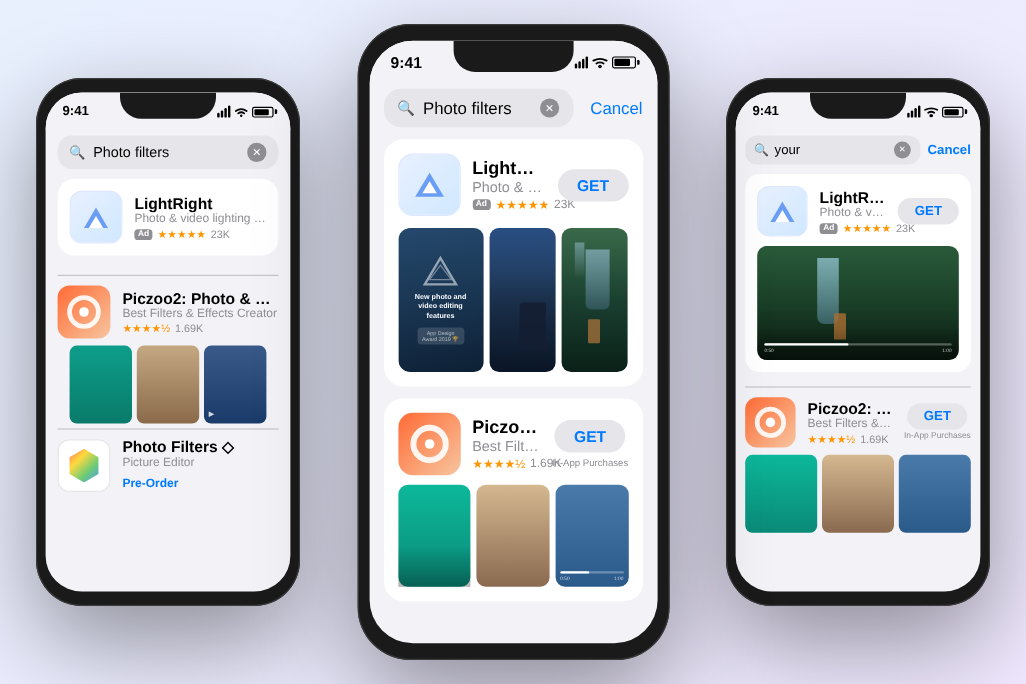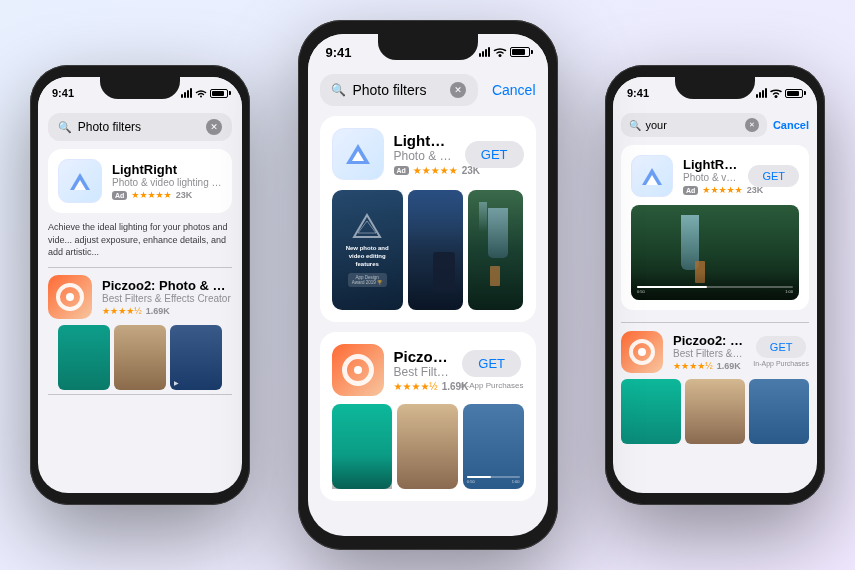--- a/index.html
+++ b/index.html
@@ -224,28 +224,28 @@
     .ad-badge {
       background: #8e8e93;
       color: white;
       font-size: 7px;
       padding: 1px 3px;
       border-radius: 3px;
       font-weight: 600;
     }
     .stars { color: #ff9500; font-size: 9px; }
     .phone-center .stars { font-size: 10px; }
-    .review-count { color: #8e8e93; font-size: 9px; font-weight: bold; }
+    .review-count { color: #8e8e93; font-size: 9px; }
     .phone-center .review-count { font-size: 10px; }
 
     .get-btn {
       background: #e5e5ea;
       color: #007aff;
       font-size: 12px;
-      font-weight: 400;
+      font-weight: 700;
       padding: 5px 14px;
       border-radius: 14px;
       flex-shrink: 0;
     }
     .phone-center .get-btn { font-size: 13px; padding: 6px 16px; }
 
     
     .app-desc {
       font-size: 9px;
       color: #3a3a3c;
@@ -384,21 +384,20 @@
             <div class="app-sub">Photo &amp; video lighting effects</div>
             <div class="app-meta">
               <span class="ad-badge">Ad</span>
               <span class="stars">★★★★★</span>
               <span class="review-count">23K</span>
             </div>
           </div>
         </div>
       </div>
 
-      <div class="app-desc">Achieve the ideal lighting for your photos and vide... adjust exposure, enhance details, and add artistic...</div>
 
       <div style="height:8px;"></div>
       <div class="divider"></div>
 
       <div style="padding:8px 10px 4px;">
         <div class="app-card-top">
           <div class="app-icon-piczoo">
             <div class="piczoo-ring"></div>
           </div>
           <div class="app-info">
@@ -412,20 +411,34 @@
         </div>
         <div class="piczoo-screenshots">
           <div class="pz-ss pz-ss1"></div>
           <div class="pz-ss pz-ss2"></div>
           <div class="pz-ss pz-ss3"></div>
         </div>
       </div>
 
       <div class="divider"></div>
 
+      <div style="padding:8px 10px;">
+        <div class="app-card-top">
+          <div class="app-icon-pf">
+            <div class="pf-hexagon"></div>
+          </div>
+          <div class="app-info">
+            <div class="app-name">Photo Filters ◇</div>
+            <div class="app-sub">Picture Editor</div>
+            <div style="margin-top:2px;">
+              <span style="color:#007aff;font-size:10px;font-weight:600;">Pre-Order</span>
+            </div>
+          </div>
+        </div>
+      </div>
 
     </div>
   </div>
 
   <div class="phone phone-center">
     <div class="screen">
       <div class="notch"></div>
 
       <div class="status-bar">
         <span class="status-time">9:41</span>

